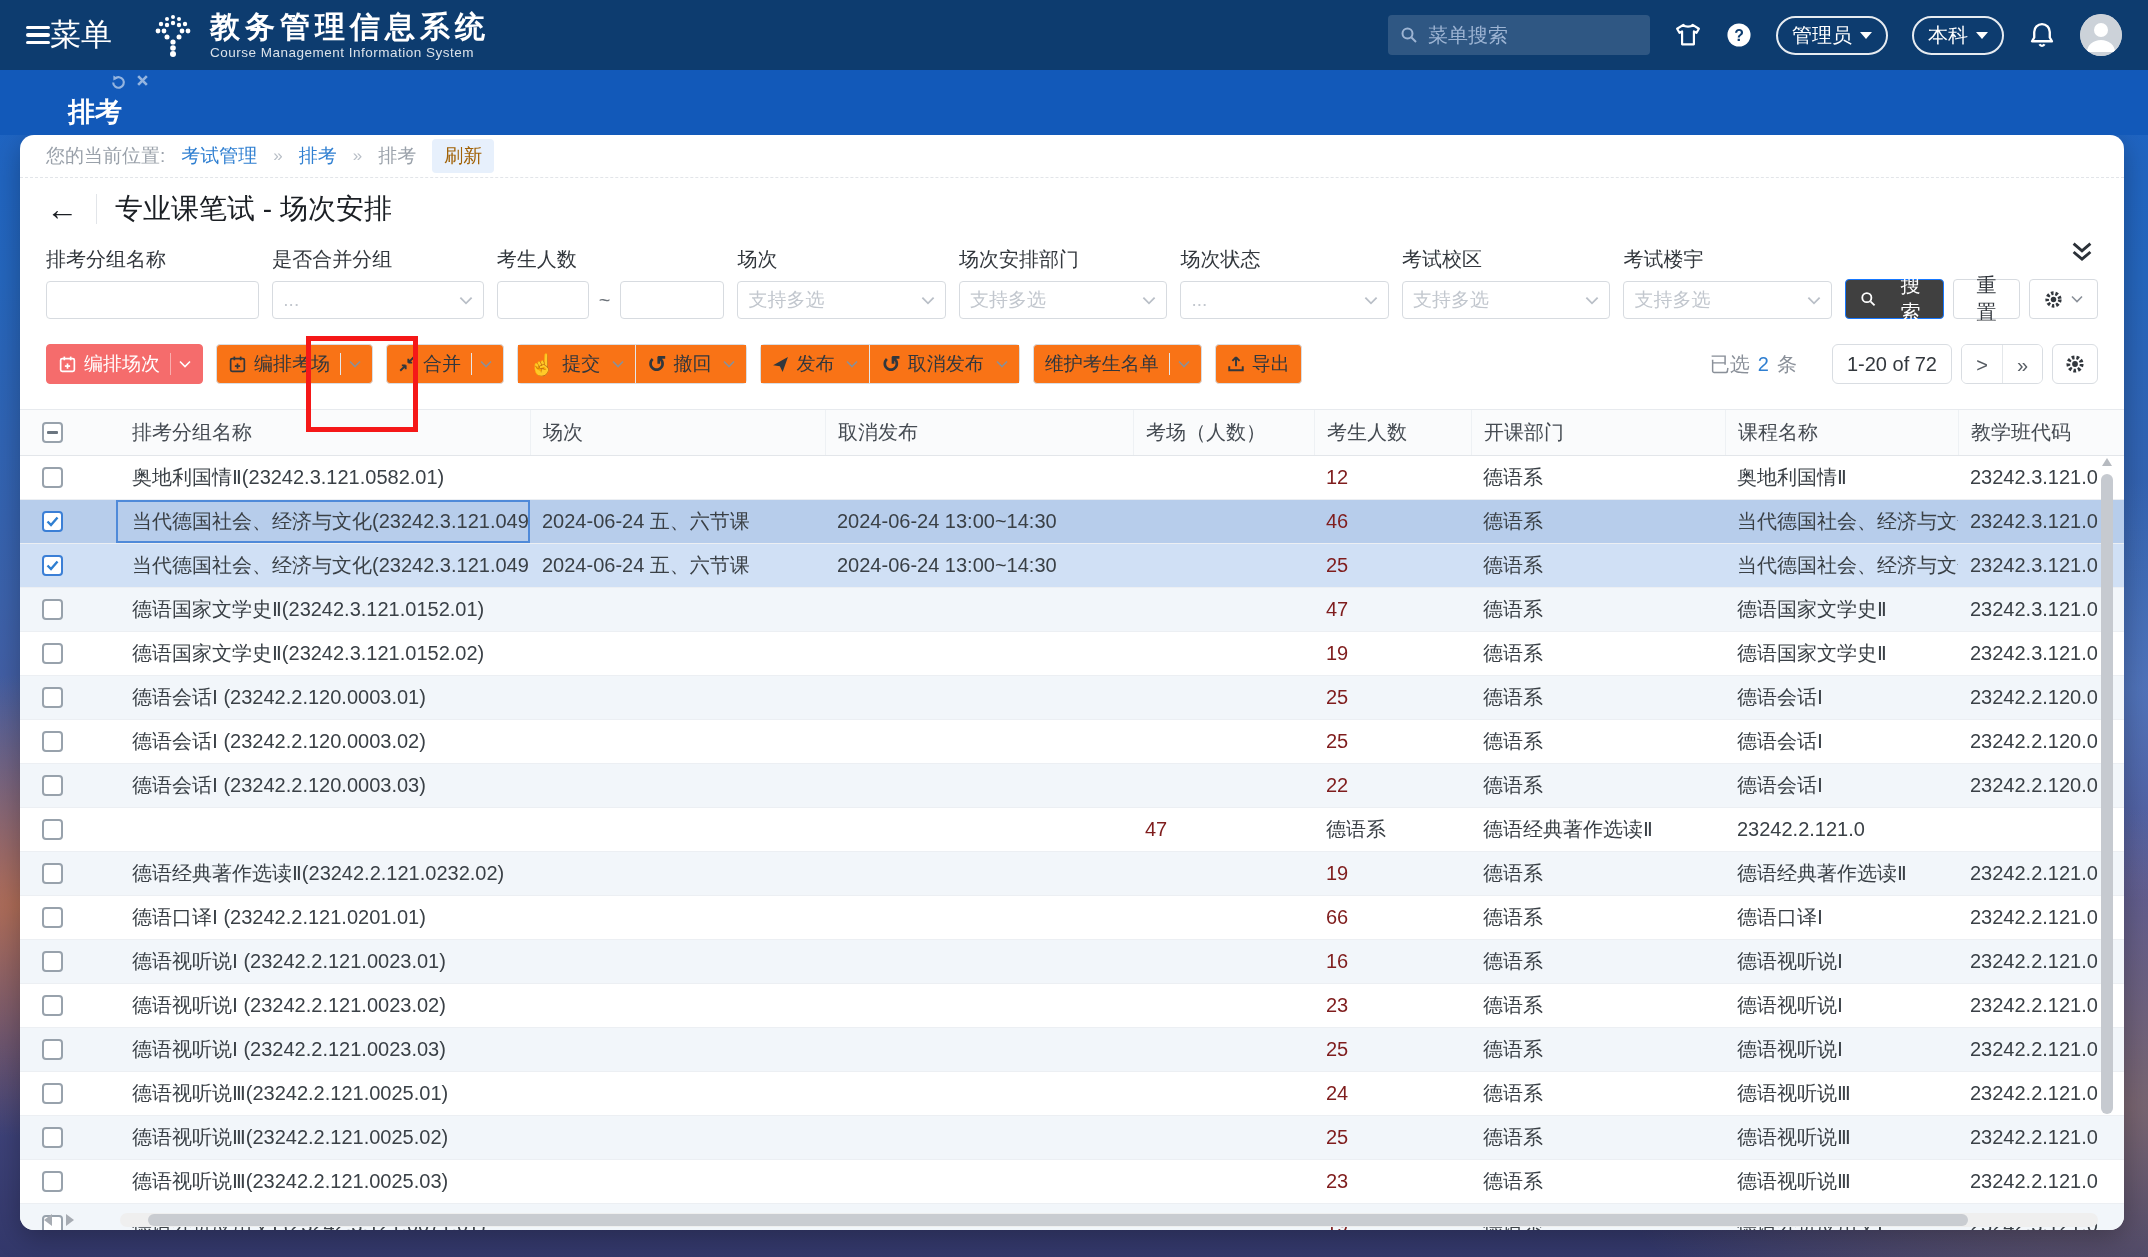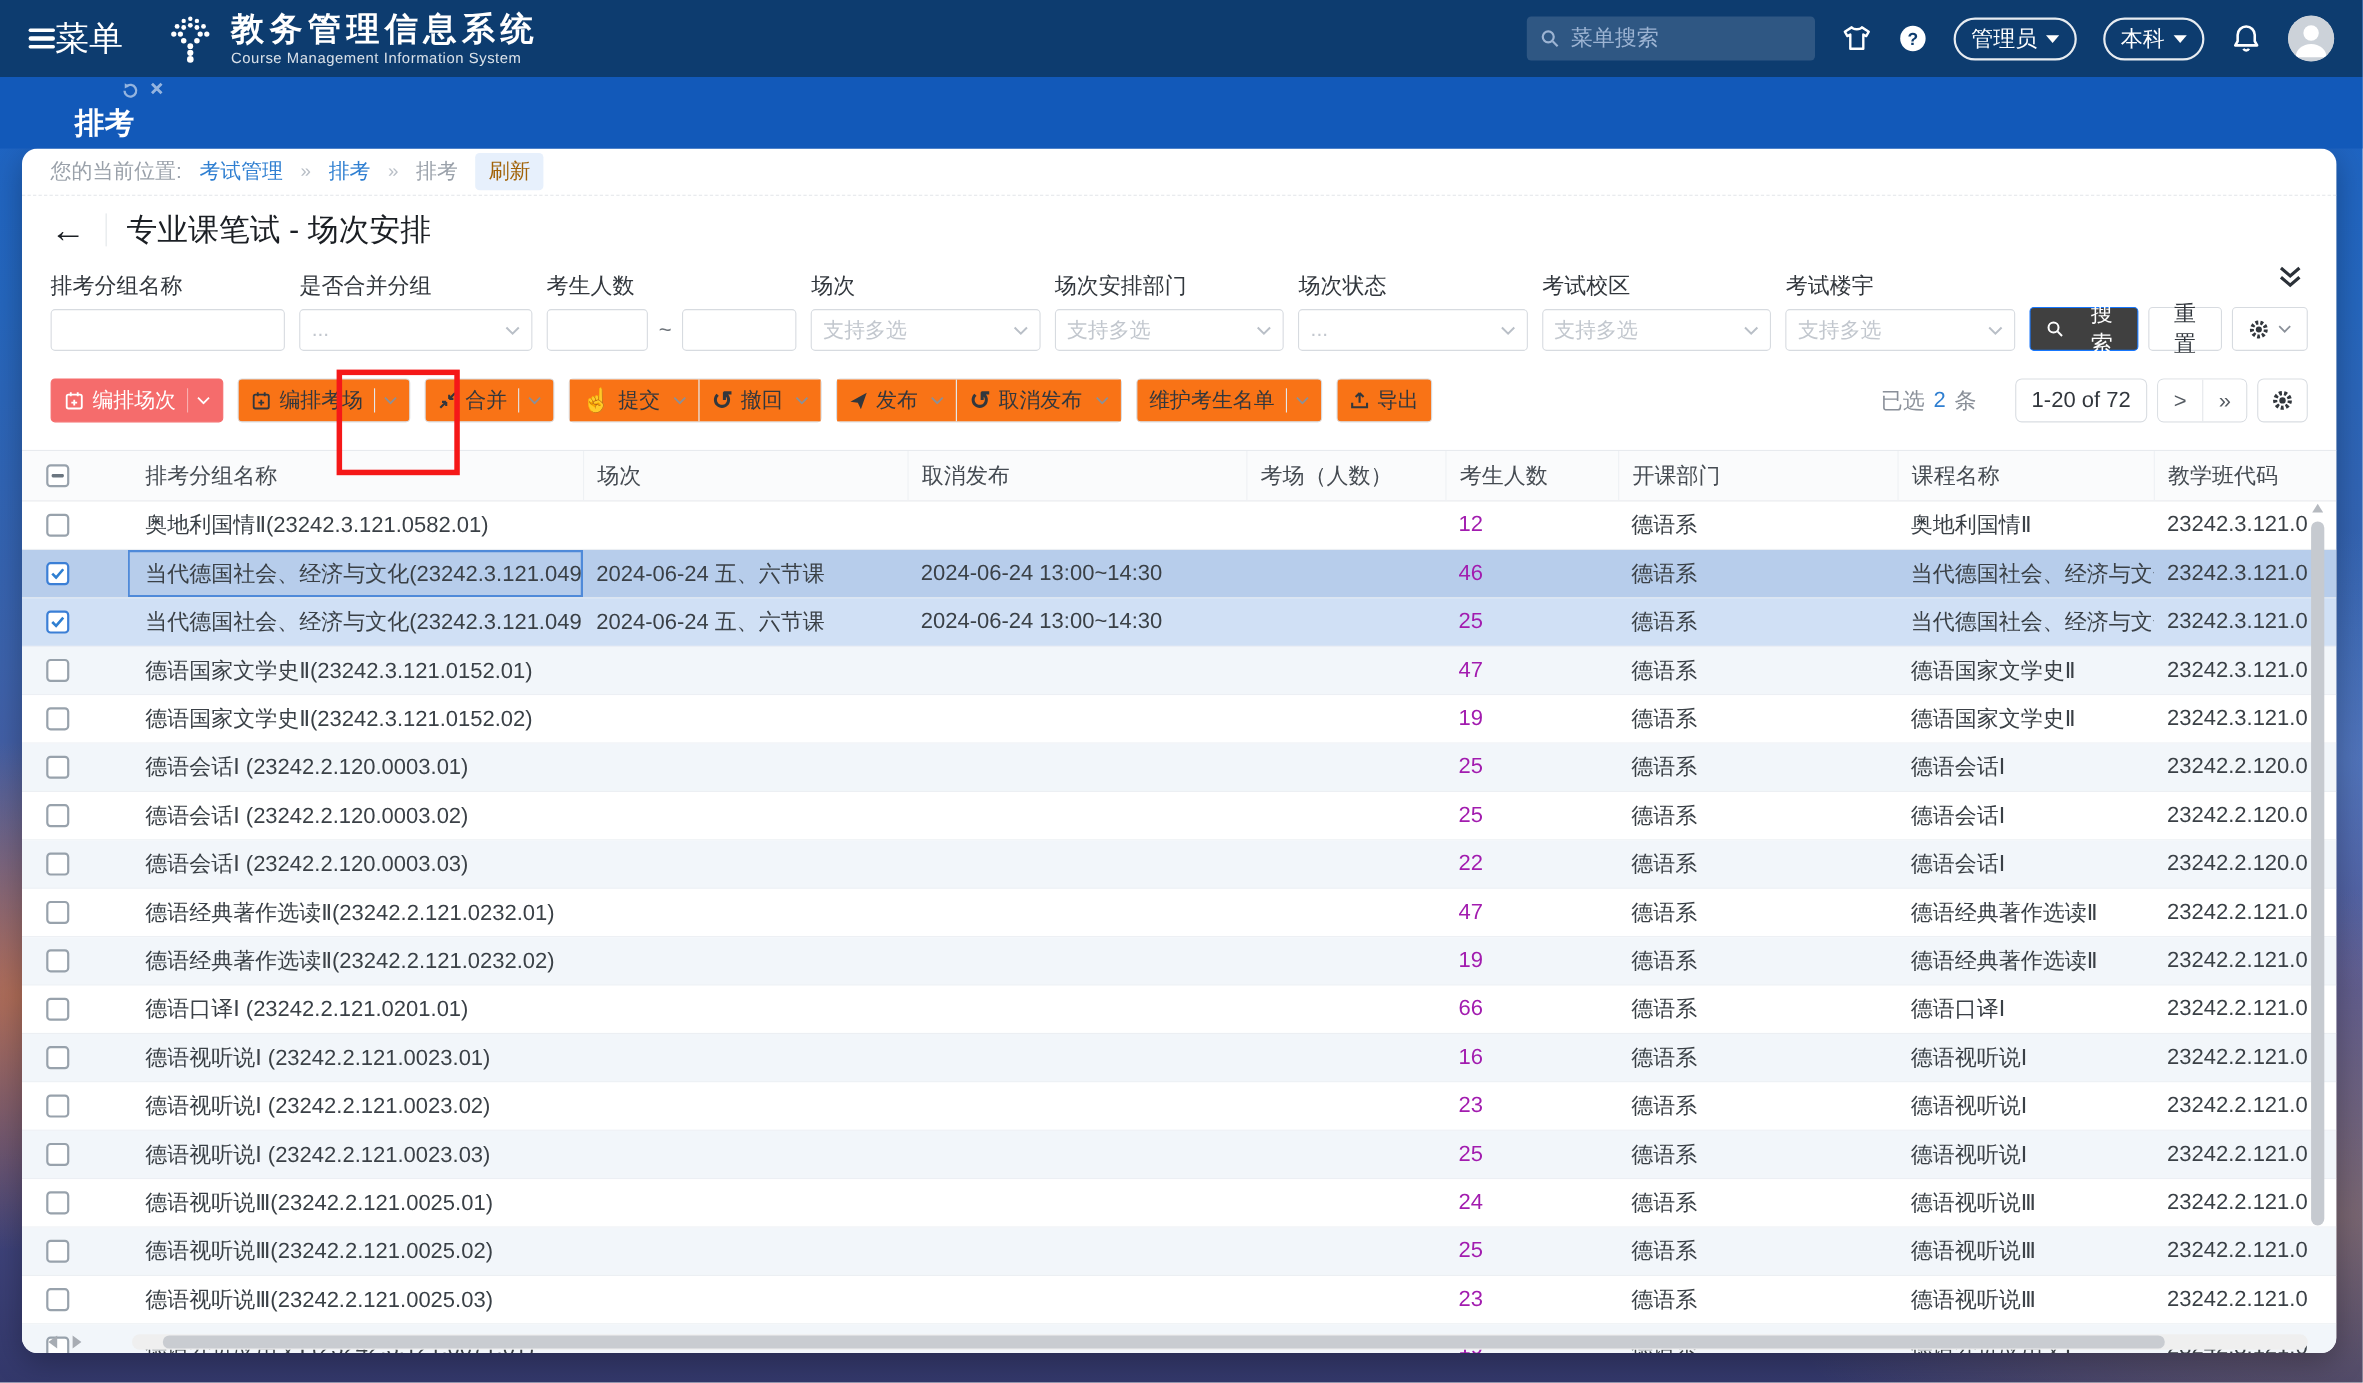--- a/index.html
+++ b/index.html
@@ -81,21 +81,21 @@
   .thead .c{border-left:1px solid #eef1f4;}
   .thead .c:first-child,.thead .c:nth-child(2){border-left:none;}
   .c{display:flex;align-items:center;padding:0 12px;box-sizing:border-box;overflow:hidden;white-space:nowrap;}
   .c-cb{padding-left:22px;}
   .c-name{padding-left:16px;}
   .trow{height:43px;font-size:20px;color:#3a4046;border-bottom:1px solid #eceff3;background:#fff;}
   .trow.stripe{background:#f2f6fa;}
   .trow.sel{background:#b7cdeb;}
   .trow.sel2{background:#d0e0f5;}
   .focus-cell{box-shadow:inset 0 0 0 2px #4f8ad9;}
-  .link{color:#a21caf;cursor:pointer;}
+  .link{color:#7f1d1d;cursor:pointer;}
   .cbx{width:21px;height:21px;border:2px solid #98a2ac;border-radius:4px;background:#fff;box-sizing:border-box;display:flex;align-items:center;justify-content:center;flex:none;cursor:pointer;}
   .cbx.checked{border-color:#3b7fd6;}
   .cbx.ind::after{content:"";width:11px;height:3px;background:#6b7680;border-radius:1px;}
   
   .vscroll{position:absolute;right:10px;top:46px;width:14px;bottom:22px;}
   .vs-up{position:absolute;top:2px;left:2px;width:0;height:0;border-left:5px solid transparent;border-right:5px solid transparent;border-bottom:8px solid #b6bac0;}
   .vs-thumb{position:absolute;top:18px;left:1px;width:12px;height:640px;background:#c6cad0;border-radius:7px;cursor:grab;}
   .hscroll{position:absolute;left:0;right:26px;bottom:2px;height:17px;display:flex;align-items:center;gap:6px;padding-left:24px;}
   .hs-arrows{display:flex;gap:14px;align-items:center;width:70px;flex:none;color:#8a9099;}
   .hs-track{flex:1;height:14px;background:#efefef;border-radius:7px;position:relative;}
@@ -588,21 +588,20 @@
               <span class="link">22</span>
             </div>
             <div class="c">德语系</div>
             <div class="c">德语会话Ⅰ</div>
             <div class="c">23242.2.120.0</div>
           </div>
           <div class="trow">
             <div class="c c-cb">
               <span class="cbx"></span>
             </div>
-            <div class="c c-name">德语经典著作选读Ⅱ(23242.2.121.0232.01)</div>
             <div class="c"></div>
             <div class="c"></div>
             <div class="c"></div>
             <div class="c">
               <span class="link">47</span>
             </div>
             <div class="c">德语系</div>
             <div class="c">德语经典著作选读Ⅱ</div>
             <div class="c">23242.2.121.0</div>
           </div>

